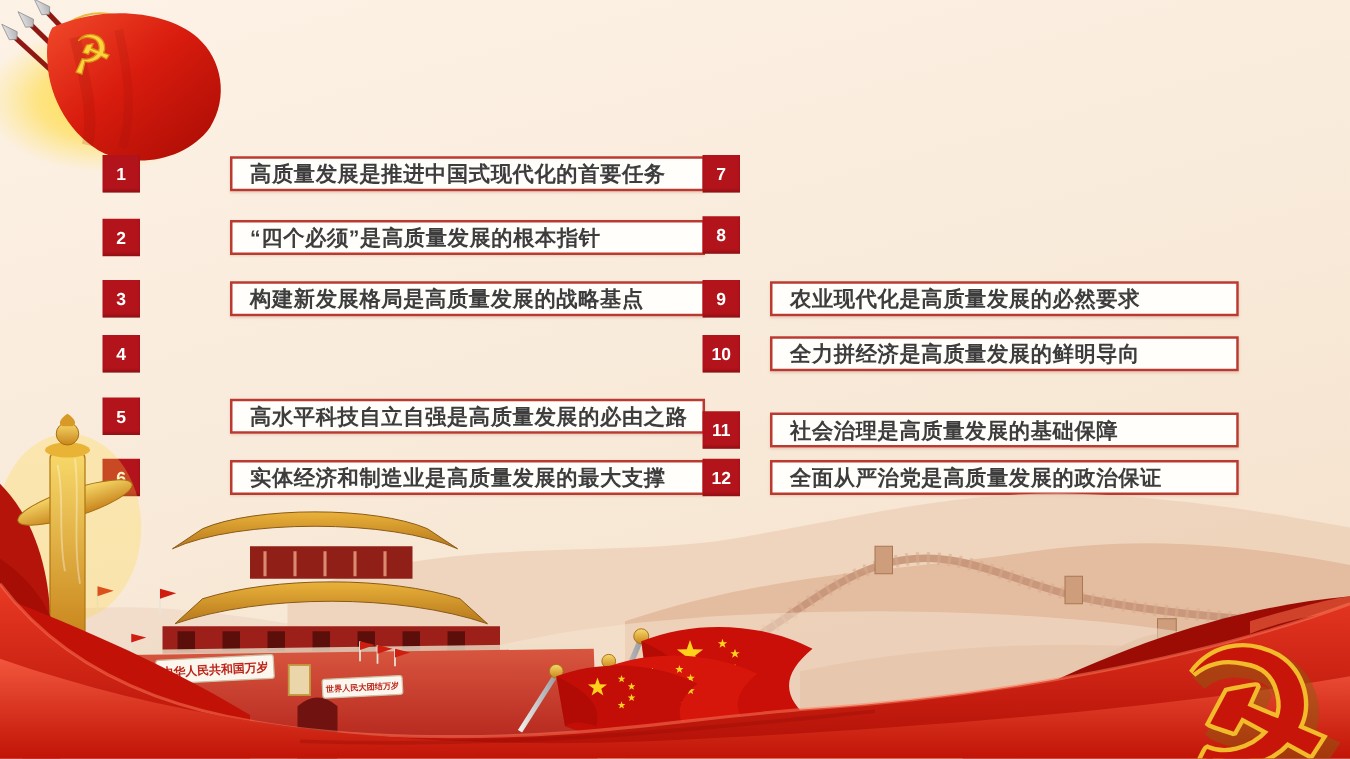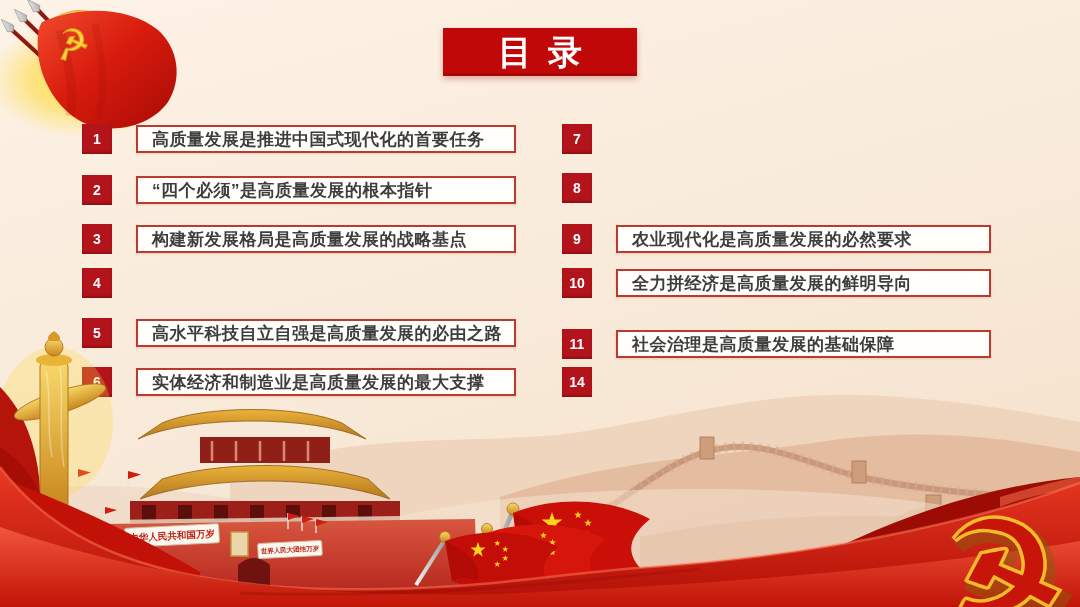--- a/index.html
+++ b/index.html
@@ -18,21 +18,21 @@
   
   .toc-row{position:absolute;display:flex;align-items:center;gap:24px;height:30px;}
   .toc-num{width:30px;height:30px;flex:0 0 30px;background:#b3131a;
            color:#ffffff;font-size:14px;font-weight:700;
            display:flex;align-items:center;justify-content:center;
            box-shadow:inset 0 -2px 2px rgba(0,0,0,.18);}
   .toc-box{height:28px;background:#fffefb;border:2px solid #bb3a30;
            display:flex;align-items:center;padding-left:14px;box-sizing:border-box;
            box-shadow:0 1px 2px rgba(150,60,40,.18);}
   .toc-box span{font-size:17px;font-weight:700;color:#3d3d3d;letter-spacing:.5px;white-space:nowrap;}
-  .col-left .toc-box{width:380px;}
+  .col-left .toc-box{width:380px;margin-left:48px;}
   .col-right .toc-box{width:375px;}
 
   .decor{position:absolute;pointer-events:none;}
   #flag-topleft{left:0;top:0;width:230px;height:150px;}
   #scenery{left:0;top:327px;width:1080px;height:280px;}
 </style>
 </head>
 <body>
 
 <div class="slide">
@@ -74,23 +74,20 @@
             <polygon points="0,-15 4.5,-2 0,2 -4.5,-2"></polygon>
           </g>
       </g>
     </g>
     <path d="M42,22 C82,4 132,8 158,30 C178,48 183,78 168,102 C150,127 112,135 84,123 C57,110 39,78 38,50 C37,38 38,28 42,22 Z" fill="url(#flagGrad)"></path>
     <path d="M60,30 C70,70 75,95 70,116" stroke="#8f0e06" stroke-width="9" opacity=".18" fill="none"></path>
     <path d="M95,24 C103,60 106,90 98,118" stroke="#8f0e06" stroke-width="7" opacity=".14" fill="none"></path>
     <text x="72" y="44" transform="rotate(-16 72 44)" text-anchor="middle" dominant-baseline="central" font-size="40" fill="#ffd23e" stroke="#d59316" stroke-width="1" font-family="'DejaVu Sans',sans-serif">☭</text>
   </svg>
 
-  <div class="title-box">
-    <span>目录</span>
-  </div>
 
   <div class="toc-row col-left" style="left:82px;top:124px">
     <div class="toc-num">1</div>
     <div class="toc-box">
         <span>高质量发展是推进中国式现代化的首要任务</span>
       </div>
   </div>
   <div class="toc-row col-left" style="left:82px;top:175px">
     <div class="toc-num">2</div>
     <div class="toc-box">
@@ -137,21 +134,24 @@
         <span>全力拼经济是高质量发展的鲜明导向</span>
       </div>
   </div>
   <div class="toc-row col-right" style="left:562px;top:329px">
     <div class="toc-num">11</div>
     <div class="toc-box">
         <span>社会治理是高质量发展的基础保障</span>
       </div>
   </div>
   <div class="toc-row col-right" style="left:562px;top:367px">
-    <div class="toc-num">14</div>
+    <div class="toc-num">12</div>
+    <div class="toc-box">
+        <span>全面从严治党是高质量发展的政治保证</span>
+      </div>
   </div>
 
   <svg id="scenery" class="decor" viewBox="0 0 1080 280">
     <defs>
       <linearGradient id="ribbonG1" x1="0" y1="0" x2="0" y2="1">
         <stop offset="0%" stop-color="#e93a24"></stop>
           <stop offset="100%" stop-color="#b10e05"></stop>
       </linearGradient>
       <linearGradient id="ribbonG2" x1="0" y1="0" x2="0" y2="1">
         <stop offset="0%" stop-color="#f2573d"></stop>

